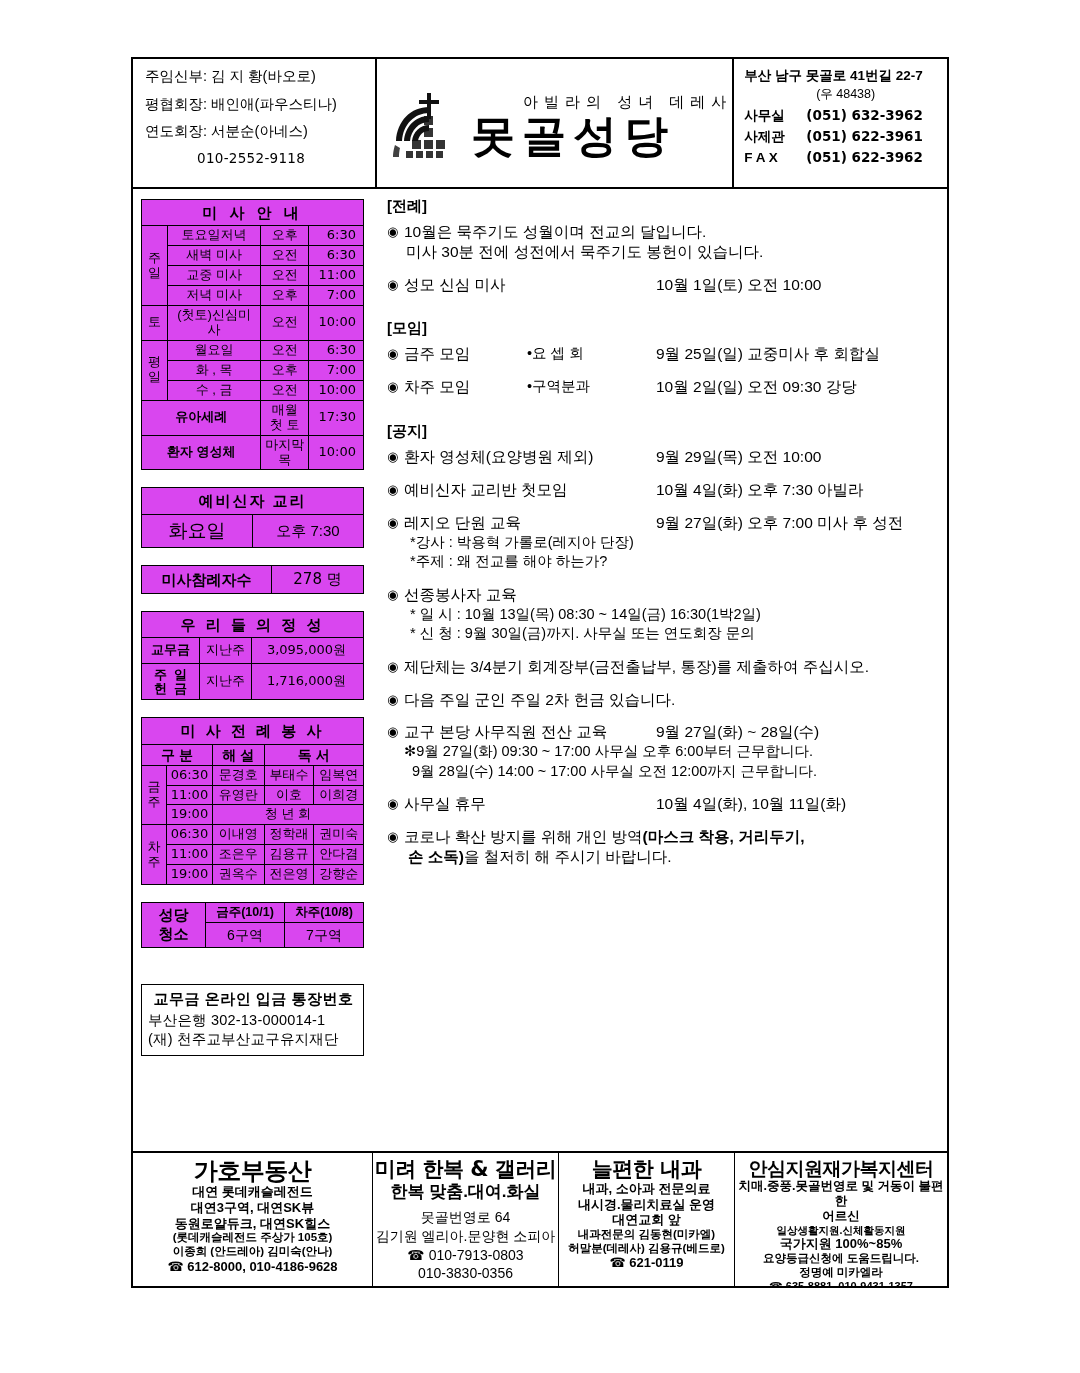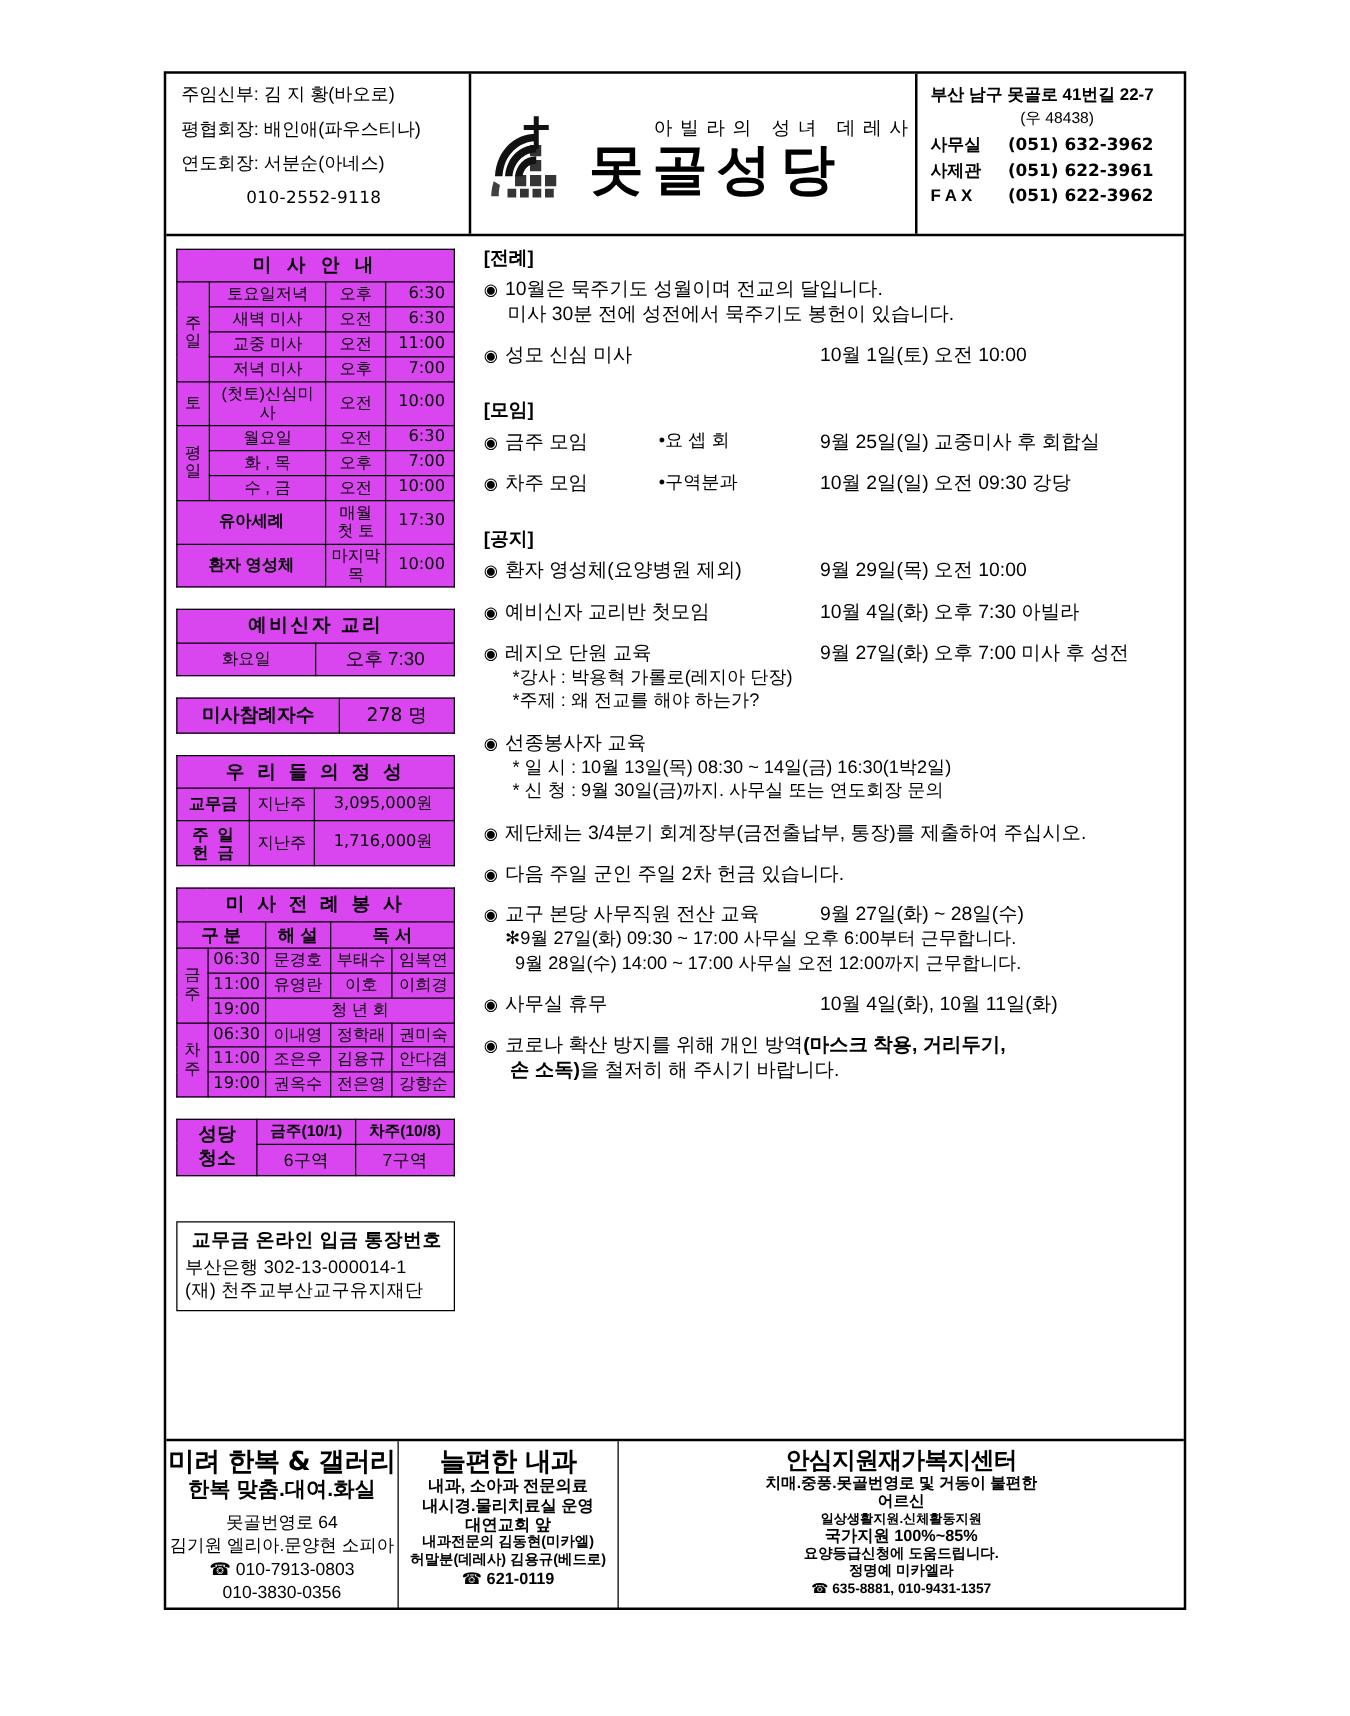--- a/index.html
+++ b/index.html
@@ -292,21 +292,21 @@
           </table>
 
         <div class="spacer"></div>
 
         <table class="box t-yeb">
           <tbody>
               <tr>
                 <td class="title" colspan="2" style="letter-spacing:2px;">예비신자 교리</td>
               </tr>
           <tr>
-            <td class="y1" style="font-size:13px;padding:5px 0;">화요일</td>
+            <td class="y1" style="font-size:19px;padding:5px 0;">화요일</td>
             <td style="font-size:15px;">오후 7:30</td>
           </tr>
         </tbody>
           </table>
 
         <div class="spacer"></div>
 
         <table class="box t-cnt">
           <tbody>
               <tr>
@@ -536,20 +536,29 @@
             <span class="l2"><span>코로나 확산 방지를 위해 개인 방역</span><span class="b">(마스크 착용, 거리두기,</span></span>
             <span class="l2" style="padding-left:4px;"><span class="b">손 소독)</span><span>을 철저히 해 주시기 바랍니다.</span></span>
           </span>
         </div>
 
       </div>
     </div>
 
     <div class="ads">
 
+      <div class="ad ad1">
+        <div class="t1">가호부동산</div>
+        <div class="l">대연 롯데캐슬레전드</div>
+        <div class="l">대연3구역, 대연SK뷰</div>
+        <div class="l">동원로얄듀크, 대연SK힐스</div>
+        <div class="ls">(롯데캐슬레전드 주상가 105호)</div>
+        <div class="ls">이종희 (안드레아) 김미숙(안나)</div>
+        <div class="ph">☎ 612-8000, 010-4186-9628</div>
+      </div>
 
       <div class="ad ad2">
         <div class="t1 t1s">미려 한복 &amp; 갤러리</div>
         <div class="regb" style="font-size:17px;">한복 맞춤.대여.화실</div>
         <div class="sp"></div>
         <div class="reg">못골번영로 64</div>
         <div class="reg">김기원 엘리아.문양현 소피아</div>
         <div class="ph-reg">☎ 010-7913-0803</div>
         <div class="ph-reg">010-3830-0356</div>
       </div>

